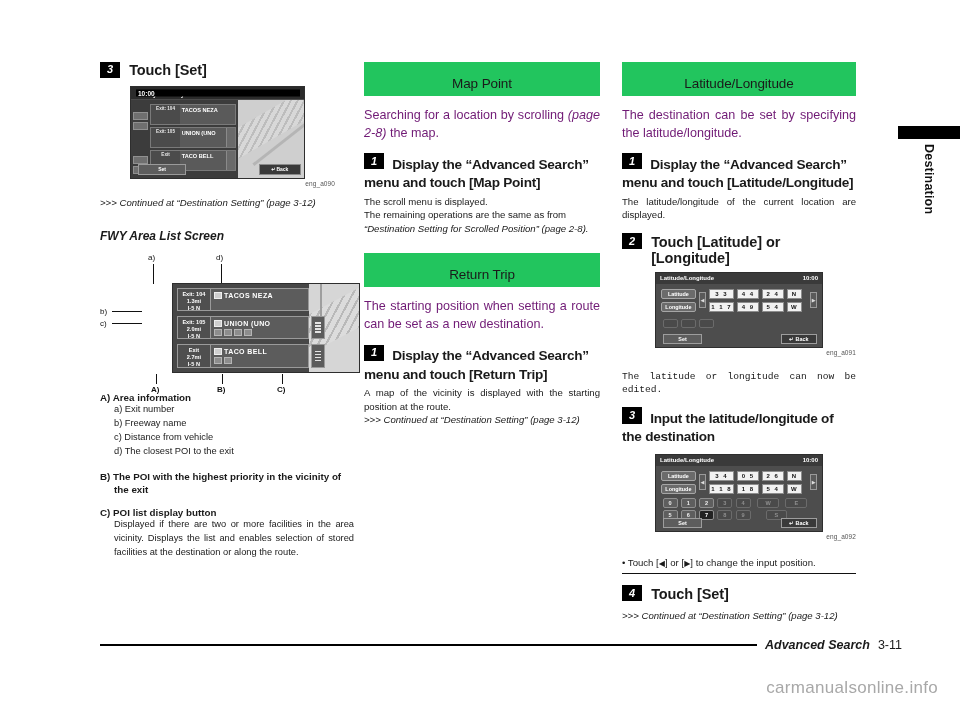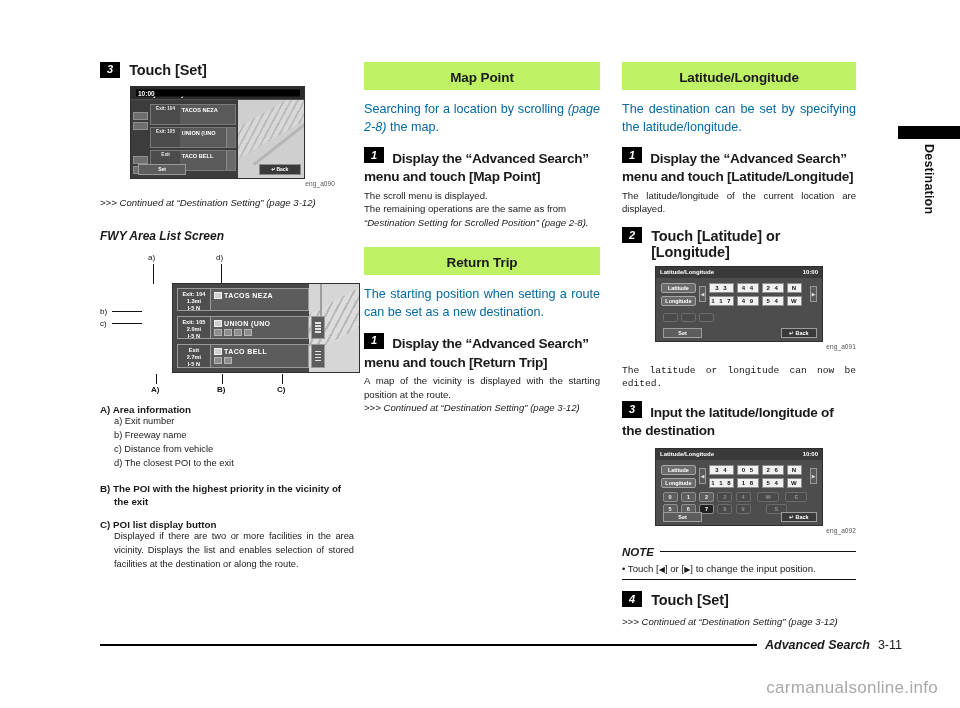--- a/index.html
+++ b/index.html
@@ -37,28 +37,28 @@
     position: relative; top: -2px;
   }
   .step-title { font-size: 14.5px; font-weight: bold; letter-spacing: -.1px; }
   .step-title-block { font-size: 13.6px; font-weight: bold; line-height: 1.28; letter-spacing: -.25px; }
   .step-inline { display: inline; }
   .step-wrap { margin-bottom: 3px; }
   .step-wrap .step-num { margin-right: 8px; vertical-align: 2px; }
 
   
   .section-bar {
-    background: #bef264; text-align: center;
-    font-size: 13.5px; font-weight: bold;
-    padding: 8px 0 5px 0; margin-bottom: 11px;
+    background: #22c55e; text-align: center;
+    font-size: 13.5px; font-weight: normal;
+    padding: 14px 0 5px 0; margin-bottom: 11px;
     letter-spacing: -.1px;
   }
 
   
-  .body-lg { font-size: 12.6px; line-height: 1.42; text-align: justify; color: #0369a1; }
+  .body-lg { font-size: 12.6px; line-height: 1.42; text-align: justify; color: #701a75; }
   .body-sm { font-size: 9.6px; line-height: 1.42; text-align: justify; color: #1a1a1a; }
   .ital { font-style: italic; }
   .cont { font-size: 9.6px; font-style: italic; line-height: 1.4; }
   .mt6 { margin-top: 14px; font-family: Liberation Mono, monospace; }
   .mt9 { margin-top: 9px; }
   .mt12 { margin-top: 12px; }
   .mt20 { margin-top: 20px; }
 
   .sub-head { font-size: 12px; font-weight: bold; font-style: italic; margin-bottom: 10px; }
 
@@ -271,21 +271,21 @@
 
       <div class="lead" style="left:56px;top:121px;width:1px;height:10px"></div>
       <div class="callout" style="left:51px;top:132px;font-weight:bold">A)</div>
       <div class="lead" style="left:122px;top:121px;width:1px;height:10px"></div>
       <div class="callout" style="left:117px;top:132px;font-weight:bold">B)</div>
       <div class="lead" style="left:182px;top:121px;width:1px;height:10px"></div>
       <div class="callout" style="left:177px;top:132px;font-weight:bold">C)</div>
     </div>
     <div class="figcap" style="width:224px;margin-left:0;margin-top:-16px">eng_a090</div>
 
-    <div style="margin-top:32px">
+    <div style="margin-top:20px">
       <div style="font-size:9.8px;font-weight:bold">A) Area information</div>
       <div style="font-size:9.3px;margin-left:14px;line-height:1.5">a) Exit number</div>
       <div style="font-size:9.3px;margin-left:14px;line-height:1.5">b) Freeway name</div>
       <div style="font-size:9.3px;margin-left:14px;line-height:1.5">c) Distance from vehicle</div>
 
       <div style="font-size:9.3px;margin-left:14px;line-height:1.5">d) The closest POI to the exit</div>
       <div style="font-size:9.8px;font-weight:bold;margin-top:11px;line-height:1.35;padding-left:14px;text-indent:-14px">B) The POI with the highest priority in the vicinity of the exit</div>
 
       <div style="font-size:9.8px;font-weight:bold;margin-top:11px">C) POI list display button</div>
       <div style="font-size:9.3px;margin-left:14px;line-height:1.5;text-align:justify">Displayed if there are two or more facilities in the area vicinity. Displays the list and enables selection of stored facilities at the destination or along the route.</div>
@@ -401,24 +401,20 @@
 
       <div class="ll-set">Set</div>
       <div class="ll-back">
           <span>↵</span>
           <span>Back</span>
         </div>
     </div>
     <div class="figcap">eng_a092</div>
 
     <div class="note-wrap">
-      <div class="note-head">
-        <span class="t">NOTE</span>
-        <span class="r"></span>
-      </div>
       <div class="note-body"><span>• Touch [</span><span class="arrowglyph">◀</span><span>] or [</span><span class="arrowglyph">▶</span><span>] to change the input position.</span></div>
       <div class="note-rule"></div>
     </div>
 
     <div class="step mt12">
       <span class="step-num">4</span>
       <span class="step-title">Touch [Set]</span>
     </div>
     <div class="cont">&gt;&gt;&gt; Continued at “Destination Setting” (page 3-12)</div>
   </div>

